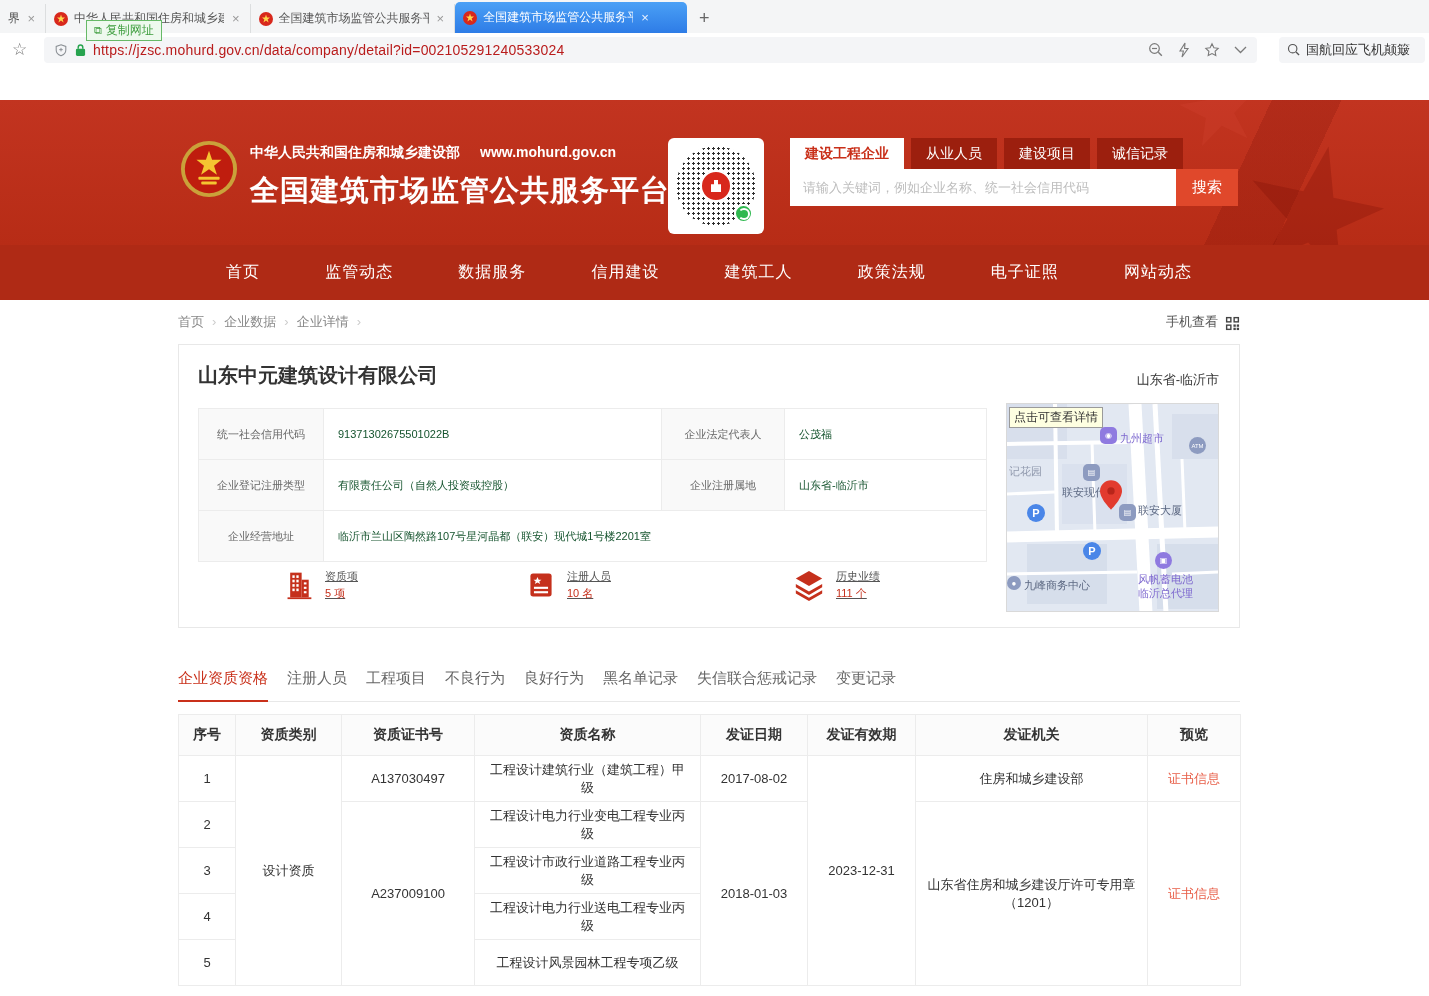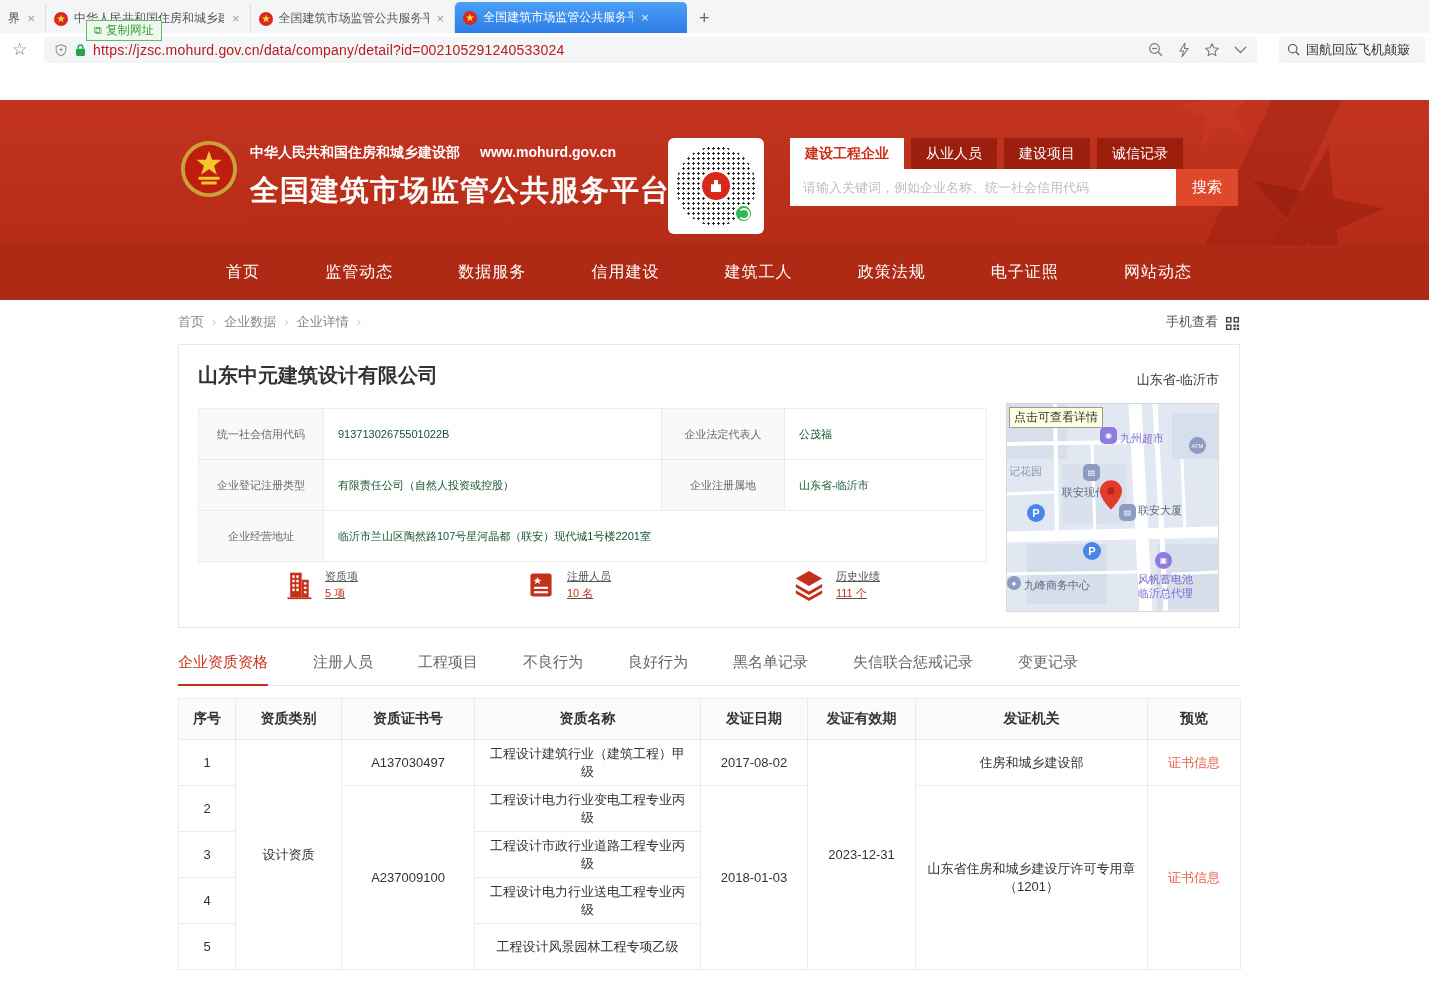--- a/index.html
+++ b/index.html
@@ -91,21 +91,21 @@
   .map-box { position:absolute; right:20px; top:58px; width:213px; height:209px; border:1px solid #d9d9d9; overflow:hidden; cursor:pointer; background:#e4e9f3; }
   .map-tip { position:absolute; left:2px; top:3px; background:#feffe1; border:1px solid #9a9a9a; font-size:12px; color:#333; padding:1px 4px; z-index:5; }
   .map-label { position:absolute; font-size:11px; white-space:nowrap; z-index:3; }
   .lpurple { color:#7d68cf; } .lblue { color:#5c6882; } .lgray { color:#93148f0; color:#9099ad; }
   .poi-badge { position:absolute; width:17px; height:17px; border-radius:5px; display:flex; align-items:center; justify-content:center; color:#fff; font-size:8px; z-index:3; }
   .b-purple { background:#8f7ae0; } .b-slate { background:#8d9bc0; } .b-round { border-radius:50%; }
   .p-icon { position:absolute; width:18px; height:18px; border-radius:50%; background:#4a86e8; color:#fff; font-weight:bold; font-size:11px; display:flex; align-items:center; justify-content:center; z-index:3; }
   .map-pin { position:absolute; left:93px; top:76px; z-index:4; }
 
   
-  .detail-tabs { margin-top:25px; border-bottom:1px solid #e8e8e8; display:flex; gap:45px; }
+  .detail-tabs { margin-top:41px; border-bottom:1px solid #e8e8e8; display:flex; gap:19px; }
   .dtab { font-size:15px; color:#666; padding-bottom:13px; cursor:pointer; position:relative; }
   .dtab.active { color:#c9301a; }
   .dtab.active::after { content:""; position:absolute; left:0; right:0; bottom:-1px; height:2px; background:#c9301a; }
 
   
   .qual-table { margin-top:12px; width:1062px; border-collapse:collapse; text-align:center; font-size:13px; color:#333; table-layout:fixed; }
   .qual-table th { height:41px; background:#fbfbfb; border:1px solid #ececec; font-size:14px; font-weight:bold; color:#333; }
   .qual-table td { height:46px; border:1px solid #ececec; padding:4px 10px; background:#fff; }
   .cert-link { color:#e8604a; cursor:pointer; }
 

